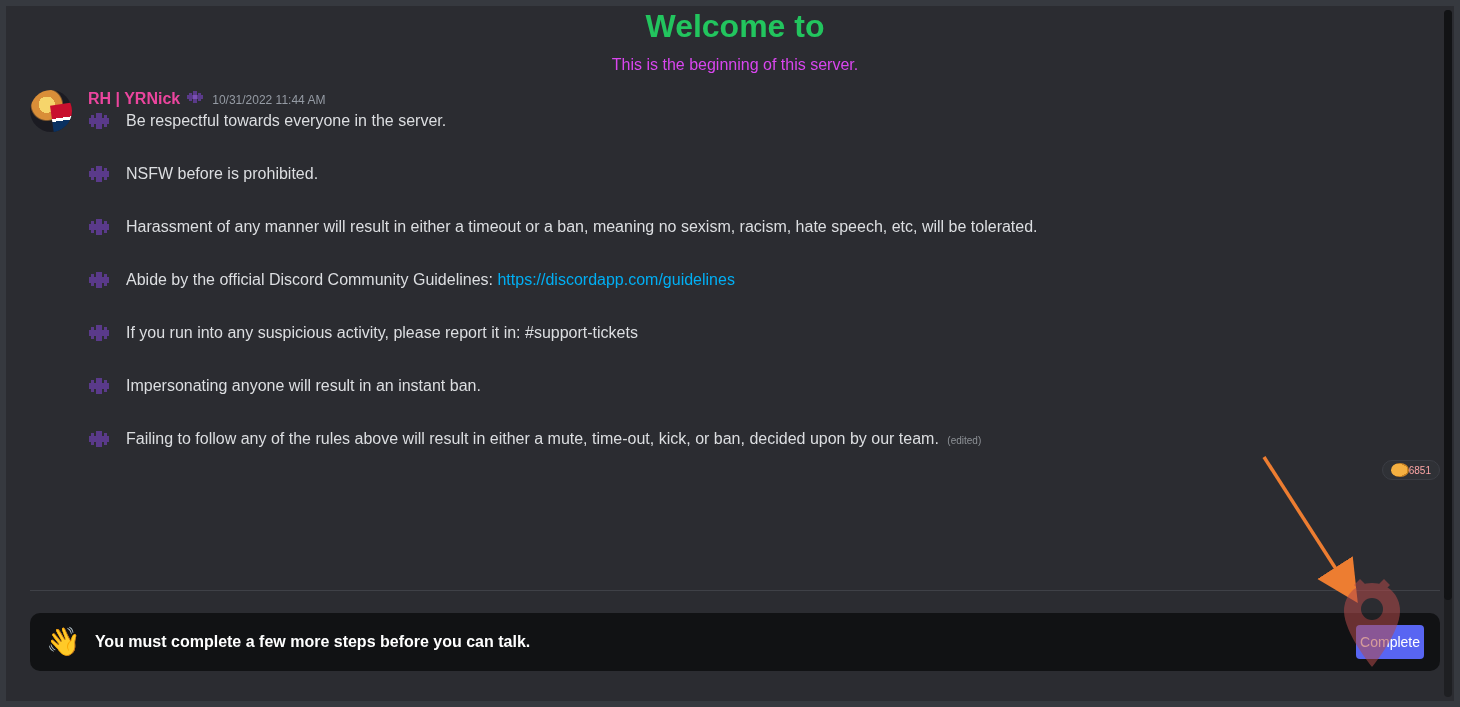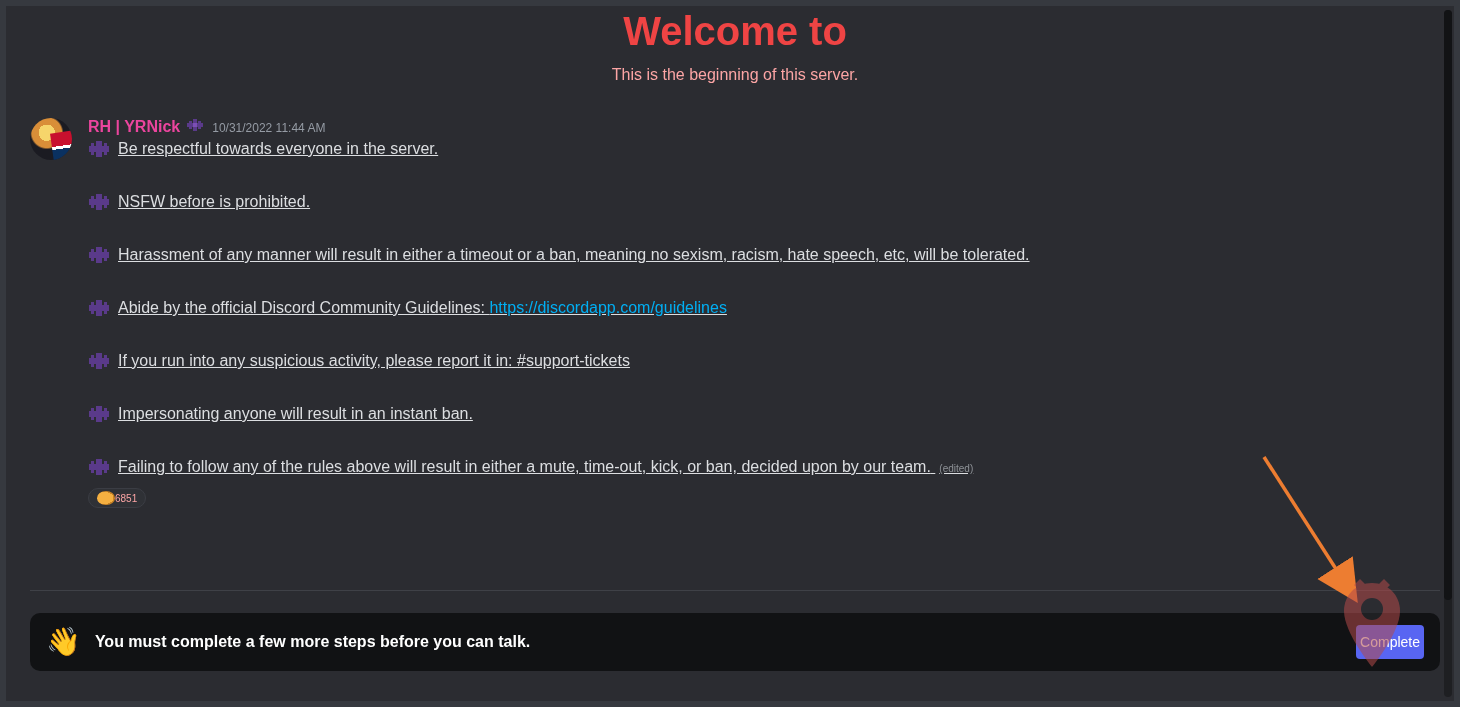--- a/index.html
+++ b/index.html
@@ -17,29 +17,29 @@
     background: #2b2c31;
     overflow: hidden;
   }
   .scroll-area {
     position: absolute;
     top: 0; left: 24px; right: 14px; bottom: 110px;
     border-bottom: 1px solid #3f4147;
   }
   .welcome-block { text-align: center; padding-top: 0px; }
   .welcome-title-1, .welcome-title-2 {
-    font-size: 40px;
+    font-size: 32px;
     font-weight: 800;
-    color: #ef4444;
+    color: #22c55e;
     line-height: 1.25;
   }
   .welcome-sub {
     margin-top: 10px;
     font-size: 16px;
-    color: #fca5a5;
+    color: #d946ef;
   }
   .date-divider {
     position: relative;
     margin-top: 28px;
     height: 18px;
   }
   .date-divider::before {
     content: "";
     position: absolute;
     left: 0; right: 0; top: 50%;
@@ -49,22 +49,23 @@
   .date-divider span {
     position: relative;
     background: #2b2c31;
     padding: 0 10px;
     font-size: 12px;
     font-weight: 600;
     color: #959ba4;
   }
   .message {
     display: flex;
-    margin-top: 34px;
+    margin-top: 16px;
     align-items: flex-start;
+    text-align: right;
   }
   .avatar {
     width: 42px; height: 42px;
     border-radius: 50%;
     margin-right: 16px;
     flex-shrink: 0;
     background: radial-gradient(circle at 40% 35%, #f6d56b 0 22%, #d98e38 22% 40%, #1b1b22 45% 100%);
     position: relative;
     overflow: hidden;
   }
@@ -90,26 +91,25 @@
   .user-tag svg { display:block; }
   .timestamp {
     font-size: 12px;
     color: #959ba4;
     font-weight: 500;
     margin-left: 2px;
   }
   .rule-line {
     display: flex;
     align-items: flex-start;
-    gap: 8px;
+    gap: 16px;
     margin-top: 2px;
     font-size: 16px;
     line-height: 22px;
     color: #dcdee1;
-    text-decoration: underline;
   }
   .rule-line + .rule-line { margin-top: 31px; }
   .rule-icon {
     width: 22px; height: 22px;
     flex-shrink: 0;
     display:flex; align-items:center; justify-content:center;
   }
   .rule-icon svg { display:block; }
   .rule-text { }
   .link { color: #00aff4; }

